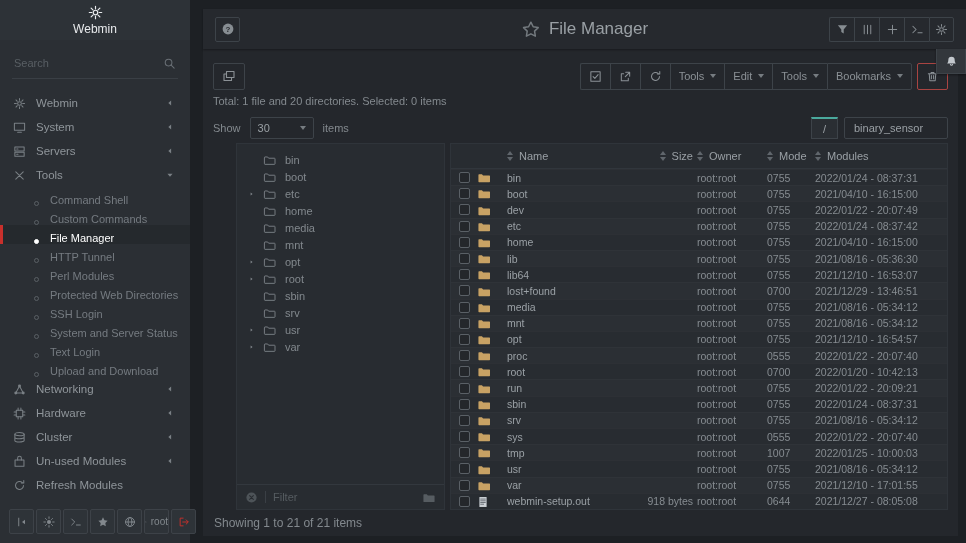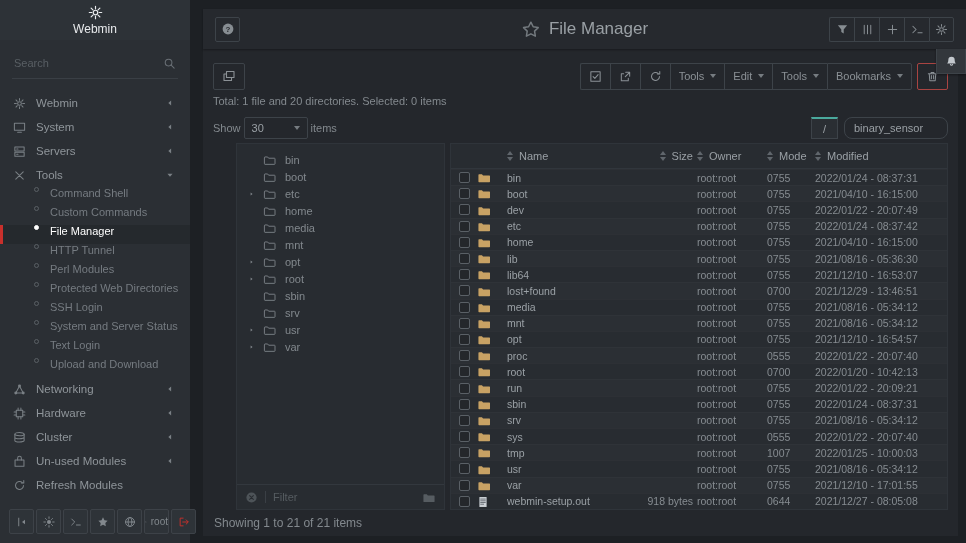--- a/index.html
+++ b/index.html
@@ -17,21 +17,21 @@
   .logo-tab.dashboard { background:#141617; color:#4c5155; }
   .logo-tab .ic { color:inherit; }
   .search-row { margin:10px 12px 4px; display:flex; align-items:center; border-bottom:1px solid #3a3f45; padding:4px 2px 6px; }
   .search-row input { flex:1; background:transparent; border:none; outline:none; color:#9aa0a5; font-size:11px; font-family:inherit; }
   .search-row input::placeholder { color:#595f64; }
   .search-row .ic { color:#6a7076; }
   .menu { flex:1; padding-top:8px; overflow:hidden; }
   .side-item { height:24px; display:flex; align-items:center; gap:10px; padding:0 13px; font-size:11.5px; color:#8f959a; cursor:pointer; }
   .side-item .ic { color:#7a8085; flex:0 0 14px; }
   .side-item .chev { margin-left:auto; display:inline-flex; color:#62686d; }
-  .side-sub { height:19px; display:flex; align-items:flex-start; padding-left:34px; font-size:11px; color:#757b81; cursor:pointer; position:relative; }
+  .side-sub { height:19px; display:flex; align-items:flex-end; padding-left:34px; font-size:11px; color:#757b81; cursor:pointer; position:relative; }
   .side-sub .dot { width:5px; height:5px; border:1px solid #5a6065; border-radius:50%; margin-right:11px; flex:0 0 5px; }
   .side-sub.active { color:#ffffff; background:rgba(0,0,0,.12); }
   .side-sub.active .dot { background:#ffffff; border-color:#ffffff; }
   .side-sub.active::before { content:''; position:absolute; left:0; top:0; bottom:0; width:3px; background:#c9302c; }
   .side-bottom { flex:0 0 auto; display:flex; gap:2px; margin:6px 9px 9px; }
   .sb-btn { height:25px; min-width:25px; border:1px solid #3d4248; background:#2e3338; color:#82888d;
     display:inline-flex; align-items:center; justify-content:center; gap:4px; font-size:10px; border-radius:2px; cursor:pointer; }
   .sb-btn.logout { color:#c9302c; }
 
   
@@ -55,28 +55,28 @@
   .tb-btn { height:27px; min-width:29px; padding:0 8px; border:1px solid #3d4349; background:transparent; color:#8b9196;
     font-size:11px; display:inline-flex; align-items:center; justify-content:center; gap:6px; cursor:pointer; border-radius:2px; }
   .tb-group { margin-left:auto; display:flex; }
   .tb-group .tb-btn { border-radius:0; border-right-width:0; }
   .tb-group .tb-btn:first-child { border-radius:2px 0 0 2px; }
   .tb-group .tb-btn:last-child { border-right-width:1px; border-radius:0 2px 2px 0; }
   .tb-btn.trash { margin-left:5px; border-color:#a94442; color:#8b9196; border-radius:2px; }
   .caret-dn { width:0; height:0; border-left:3.5px solid transparent; border-right:3.5px solid transparent; border-top:4px solid #767c81; }
 
   .total-row { flex:0 0 18px; font-size:11px; color:#83898e; }
-  .show-row { flex:0 0 30px; display:flex; align-items:center; gap:3px; font-size:11px; color:#83898e;justify-content:space-between; }
+  .show-row { flex:0 0 30px; display:flex; align-items:center; gap:9px; font-size:11px; color:#83898e;justify-content:space-between; }
   .show-select { width:64px; height:22px; border:1px solid #3d4349; border-radius:2px; display:inline-flex; align-items:center;
     padding:0 7px; color:#9aa0a5; cursor:pointer; }
   .show-select .caret-dn { margin-left:auto; }
   .crumbs { margin-left:auto; display:flex; gap:6px; align-items:center; }
   .crumb-root { width:27px; height:22px; background:#2a2e33; border:1px solid #3d4349; border-top:2px solid #4aa99d;
     display:inline-flex; align-items:center; justify-content:center; color:#9aa0a5; font-size:11px; cursor:pointer; }
-  .crumb-input { width:104px; height:22px; background:transparent; border:1px solid #3d4349; border-radius:8px;
+  .crumb-input { width:104px; height:22px; background:transparent; border:1px solid #3d4349; border-radius:2px;
     color:#9aa0a5; font-size:11px; padding:0 9px; font-family:inherit; outline:none; }
 
   .panels { flex:1; display:flex; gap:5px; min-height:0;margin-left:23px; }
   .tree-panel { flex:0 0 185px; background:#282c31; display:flex; flex-direction:column; border:1px solid #2f343a; }
   .tree-list { flex:1; padding:7px 0; overflow:hidden; }
   .tree-row { height:17px; display:flex; align-items:center; padding-left:12px; font-size:11px; color:#82888d; cursor:pointer; }
   .tree-row .exp { width:14px; display:inline-flex; color:#6a7075; }
   .tree-row .ic { margin-right:9px; color:#82888d; }
   .tree-filter { flex:0 0 25px; border-top:1px solid #33383e; display:flex; align-items:center; padding:0 8px; gap:7px; }
   .tree-filter .ic { color:#4d5358; }
@@ -587,21 +587,21 @@
                   <i class="up"></i>
                   <i class="dn"></i>
                 </span>
                 <span>Mode</span>
               </span>
               <span class="th">
                 <span class="sort">
                   <i class="up"></i>
                   <i class="dn"></i>
                 </span>
-                <span>Modified</span>
+                <span>Modules</span>
               </span>
             </div>
           <div class="tbody" id="tbody">
               <div class="trow tgrid">
                 <span class="cb-cell">
                   <span class="cb"></span>
                 </span>
                 <span><svg class="ic" viewBox="0 0 16 14" width="14" height="12">
                     <path d="M1.5 3.2c0-.4.3-.7.7-.7h3.4l1.3 1.6h7.4c.4 0 .7.3.7.7v6.4c0 .4-.3.7-.7.7H2.2a.7.7 0 0 1-.7-.7z" fill="#c8a264"></path>
                   </svg></span>

